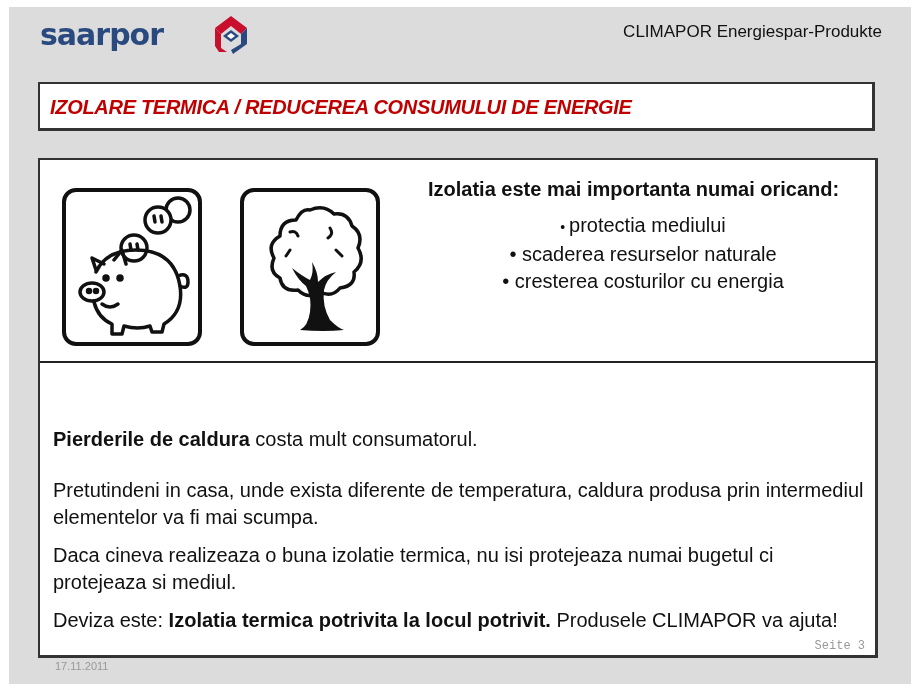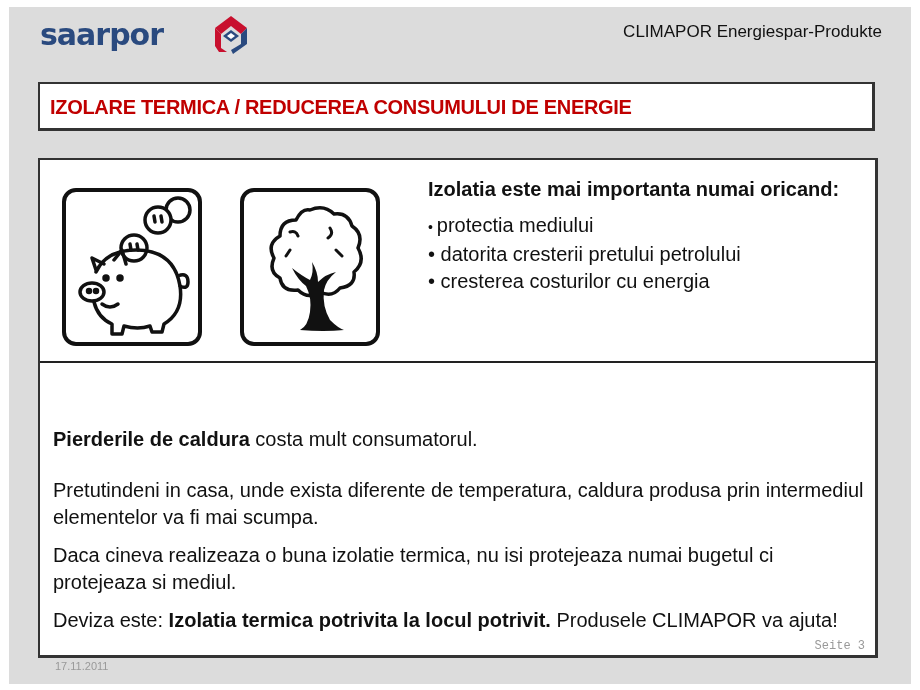--- a/index.html
+++ b/index.html
@@ -2,31 +2,31 @@
 <html><head>
 <meta charset="utf-8">
 <style>
   html, body { margin:0; padding:0; background:#ffffff; }
   body { width:920px; height:690px; position:relative; overflow:hidden; font-family:"Liberation Sans", sans-serif; }
   .slide { position:absolute; left:9px; top:7px; width:902px; height:677px; background:#dcdcdc; }
   .logo { position:absolute; left:40px; top:14px; height:40px; display:flex; align-items:center;gap:44px; }
   .logo-text { font-family:"DejaVu Sans", sans-serif; font-weight:bold; font-size:30px; color:#2a4a7f; letter-spacing:-1px; }
   .logo-mark { margin-left:6px; width:36px; height:40px; }
   .header-right { position:absolute; right:38px; top:22px; font-size:17px; color:#111; }
-  .title-box { position:absolute; left:38px; top:82px; width:837px; height:49px; background:#fff; border:2px solid #333; box-sizing:border-box; border-width:2px 3px 3px 2px; }
+  .title-box { position:absolute; left:38px; top:82px; width:837px; height:49px; background:#fff; border:2px solid #333; box-sizing:border-box; border-width:2px 3px 3px 2px;font-style:italic; }
   .title-text { position:absolute; left:10px; top:12px; font-size:20px; font-weight:bold; color:#c00000; letter-spacing:-0.3px; }
   .content-box { position:absolute; left:38px; top:158px; width:840px; height:500px; background:#fff; border-style:solid; border-color:#333; border-width:2px 3px 3px 2px; box-sizing:border-box; }
   .divider { position:absolute; left:0; right:0; top:201px; height:2px; background:#222; }
   .icon-frame { position:absolute; top:28px; width:140px; height:158px; border:4px solid #111; border-radius:14px; box-sizing:border-box; }
   .icon-pig { left:22px; }
   .icon-tree { left:200px; }
   .icon-frame svg { width:100%; height:100%; }
   .why { position:absolute; left:388px; top:16px; width:430px; }
   .why-heading { font-size:20px; font-weight:bold; color:#111; line-height:26px; }
-  .why-list { margin-top:10px; font-size:20px; line-height:27px; color:#111; }
+  .why-list { margin-top:10px; font-size:20px; line-height:27px; color:#111;text-align:center; }
   .why-list div::before { content:"• "; }
   .why-list div:first-child::before { font-size:14px; }
   .body-text { position:absolute; left:13px; top:224px; width:815px; font-size:20px; color:#111; line-height:27px; }
   .body-text p { margin:0 0 11px 0; }
   .body-text p.gap { margin-bottom:24px;margin-top:42px; }
   .footer-date { position:absolute; left:55px; top:660px; font-size:11px; color:#999;text-align:right; }
   .footer-page { position:absolute; right:55px; top:639px; font-size:12px; color:#999;font-family:Liberation Mono, monospace; }
 </style>
 </head>
 <body>
@@ -74,21 +74,21 @@
       <path d="M66 18 q14 -6 24 4 q14 -2 18 12 q12 8 6 22 q8 14 -4 24 q2 14 -14 16 q-8 10 -20 4 q-12 8 -22 -2 q-16 2 -18 -12 q-12 -6 -6 -20 q-8 -14 6 -22 q0 -16 16 -16 q6 -12 14 -10 z" fill="#fff" stroke="#111" stroke-width="3.5" stroke-linejoin="round"></path>
       <path d="M56 138 q8 -4 10 -18 q2 -14 -4 -26 q-8 -6 -14 -18 q10 8 18 12 q4 -8 2 -18 q6 10 6 20 q8 -8 18 -10 q-10 8 -12 18 q-2 16 6 30 q8 8 14 10 q-20 2 -44 0 z" fill="#111"></path>
       <path d="M46 40 q6 -2 8 4 M86 36 q4 6 -2 10 M92 58 l6 6 M42 64 l4 -6" stroke="#111" stroke-width="3" fill="none" stroke-linecap="round"></path>
     </svg>
   </div>
 
   <div class="why">
     <div class="why-heading">Izolatia este mai importanta numai oricand:</div>
     <div class="why-list">
       <div>protectia mediului</div>
-      <div>datorita cresterii pretului petrolului</div>
+      <div>scaderea resurselor naturale</div>
       <div>cresterea costurilor cu energia</div>
     </div>
   </div>
 
   <div class="divider"></div>
 
   <div class="body-text">
     <p class="gap"><b>Pierderile de caldura</b><span> costa mult consumatorul.</span></p>
     <p>Pretutindeni in casa, unde exista diferente de temperatura, caldura produsa prin intermediul elementelor va fi mai scumpa.</p>
     <p>Daca cineva realizeaza o buna izolatie termica, nu isi protejeaza numai bugetul ci protejeaza si mediul.</p>

